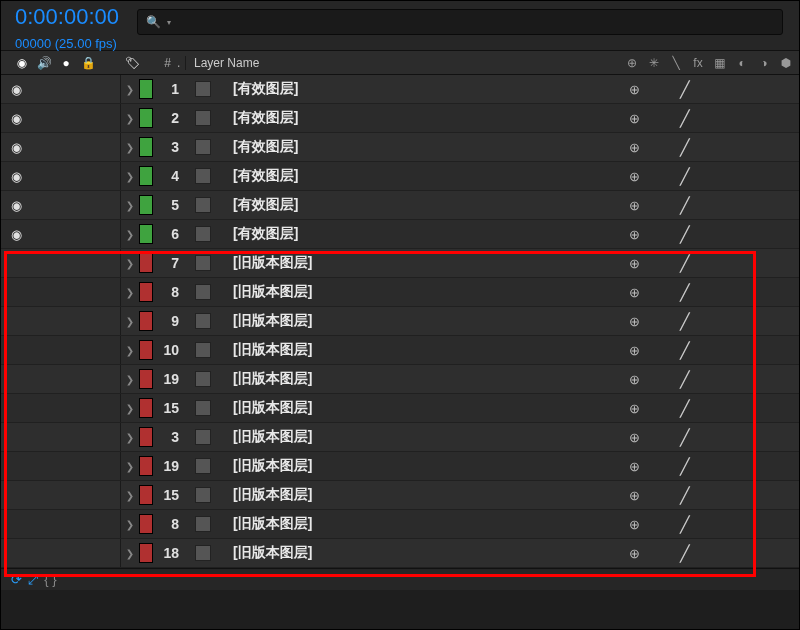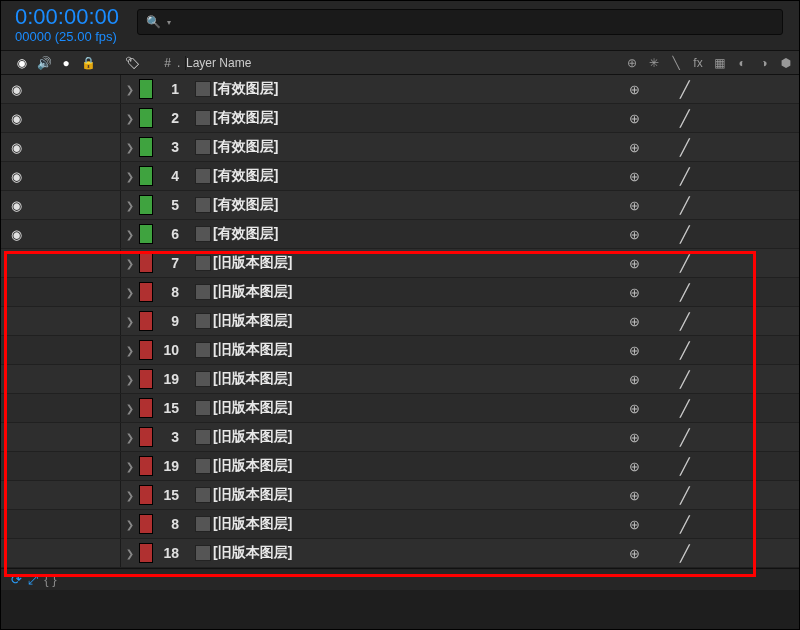--- a/index.html
+++ b/index.html
@@ -31,21 +31,21 @@
   }
   .timecode {
     color: #1a8cff;
     font-size: 22px;
     font-weight: 500;
     font-family: "Segoe UI", sans-serif;
   }
   .framecount {
     color: #1a8cff;
     font-size: 13px;
-    margin-top: 1px;
+    margin-top: 8px;
   }
   .search-box {
     flex: 1;
     margin-top: 4px;
     margin-right: 8px;
     height: 26px;
     background: #1a1a1a;
     border: 1px solid #0a0a0a;
     border-radius: 3px;
     display: flex;
@@ -78,20 +78,21 @@
   }
   .num-col-h {
     width: 30px;
     text-align: right;
     padding-right: 6px;
     color: #aaa;
   }
   .dot-col-h { width: 8px; color:#aaa; }
   .layername-col-h {
     flex: 1;
+    padding-left: 8px;
     border-left: 1px solid #1a1a1a;
     color: #ccc;
   }
   .switches-col-h {
     width: 180px;
     display: flex;
     align-items: center;
     gap: 8px;
     padding-left: 6px;
     color: #999;
@@ -141,21 +142,21 @@
     text-align: right;
     padding-right: 10px;
     color: #e0e0e0;
     font-weight: bold;
     font-size: 14px;
   }
   .name-cell {
     flex: 1;
     display: flex;
     align-items: center;
-    gap: 2px;
+    gap: 22px;
     padding-left: 6px;
   }
   .name-cell .layer-square {
     width: 16px;
     height: 16px;
     background: #555;
     border: 1px solid #222;
   }
   .name-cell .layer-text {
     color: #e8e8e8;

